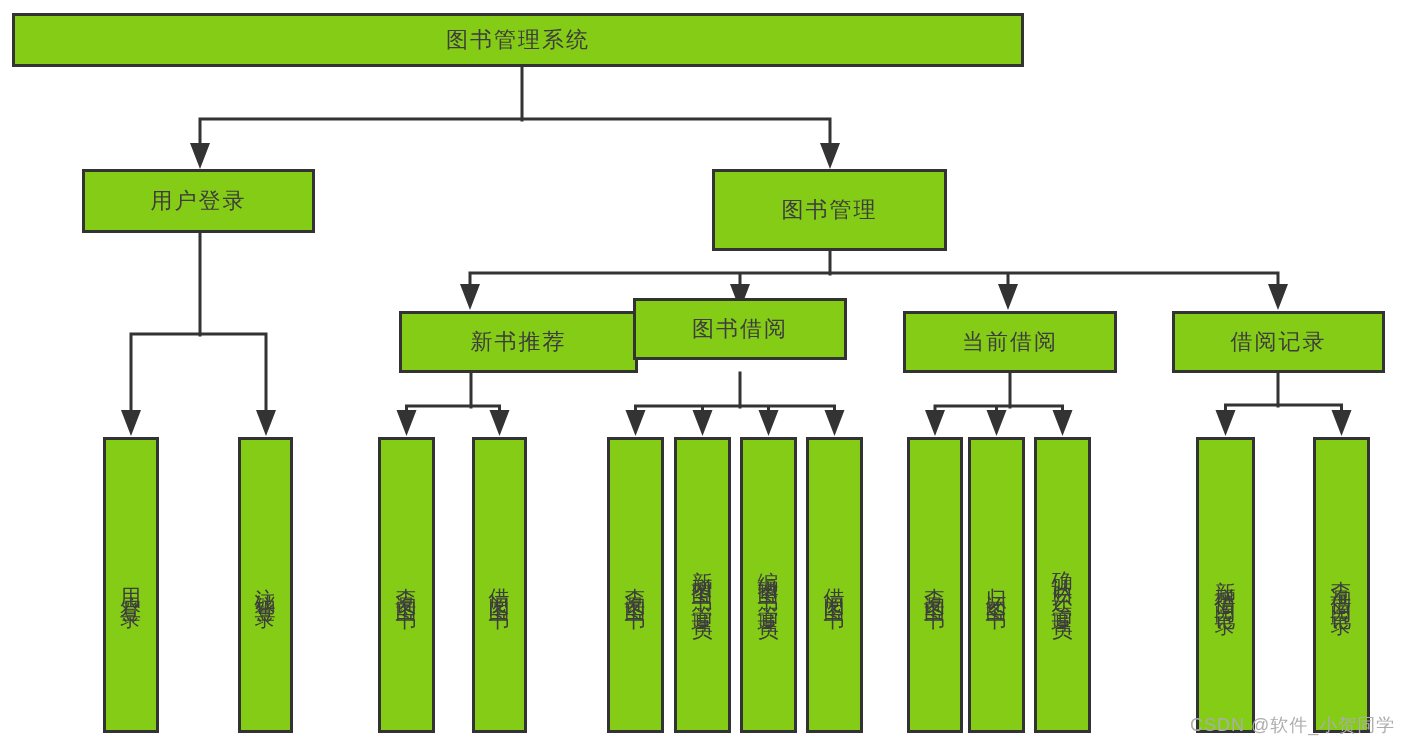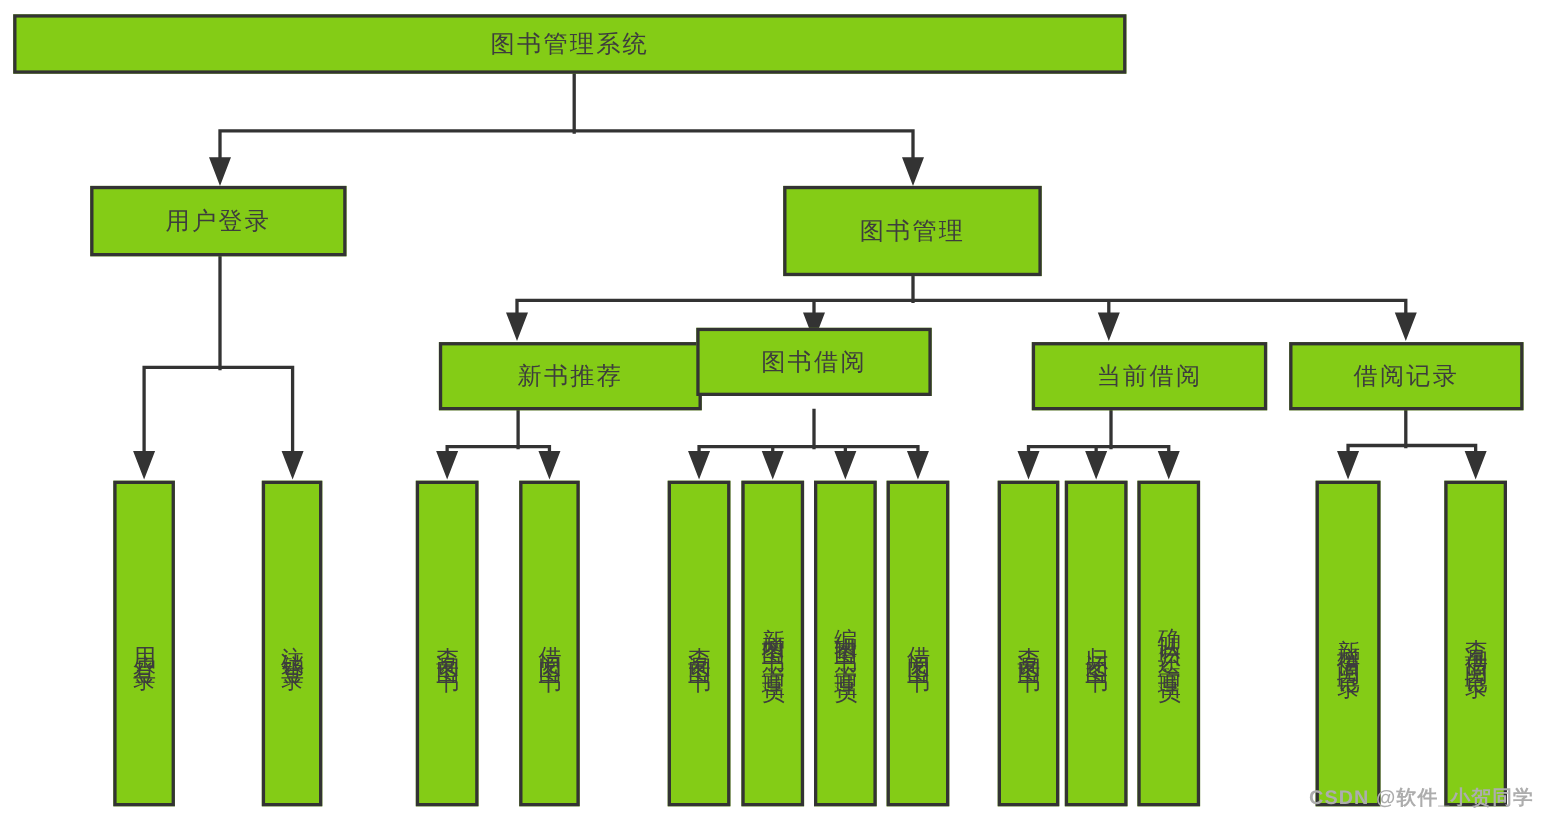--- a/index.html
+++ b/index.html
@@ -120,21 +120,21 @@
   <div class="box" style="left:712px;top:169px;width:235px;height:82px;">
     <span>图书管理</span>
   </div>
 
   <div class="box" style="left:363px;top:311px;width:239px;height:62px;margin-left:36px;">
     <span>新书推荐</span>
   </div>
   <div class="box" style="left:633px;top:298px;width:214px;height:62px;">
     <span>图书借阅</span>
   </div>
-  <div class="box" style="left:938px;top:311px;width:214px;height:62px;">
+  <div class="box" style="left:903px;top:311px;width:214px;height:62px;">
     <span>当前借阅</span>
   </div>
   <div class="box" style="left:1172px;top:311px;width:213px;height:62px;">
     <span>借阅记录</span>
   </div>
 
   <div class="box v" style="left:103px;top:437px;width:56px;height:296px;">
     <span>用户登录</span>
   </div>
   <div class="box v" style="left:238px;top:437px;width:55px;height:296px;">
@@ -171,14 +171,14 @@
     <span>确认归还（管理员）</span>
   </div>
 
   <div class="box v" style="left:1196px;top:437px;width:59px;height:296px;">
     <span>新增借阅记录</span>
   </div>
   <div class="box v" style="left:1313px;top:437px;width:57px;height:296px;">
     <span>查询借阅记录</span>
   </div>
 
-  <div class="watermark" style="left:1190px;top:713px;font-weight:bold;">CSDN @软件_小贺同学</div>
+  <div class="watermark" style="left:1190px;top:713px;">CSDN @软件_小贺同学</div>
 </div>
 
 </body></html>

